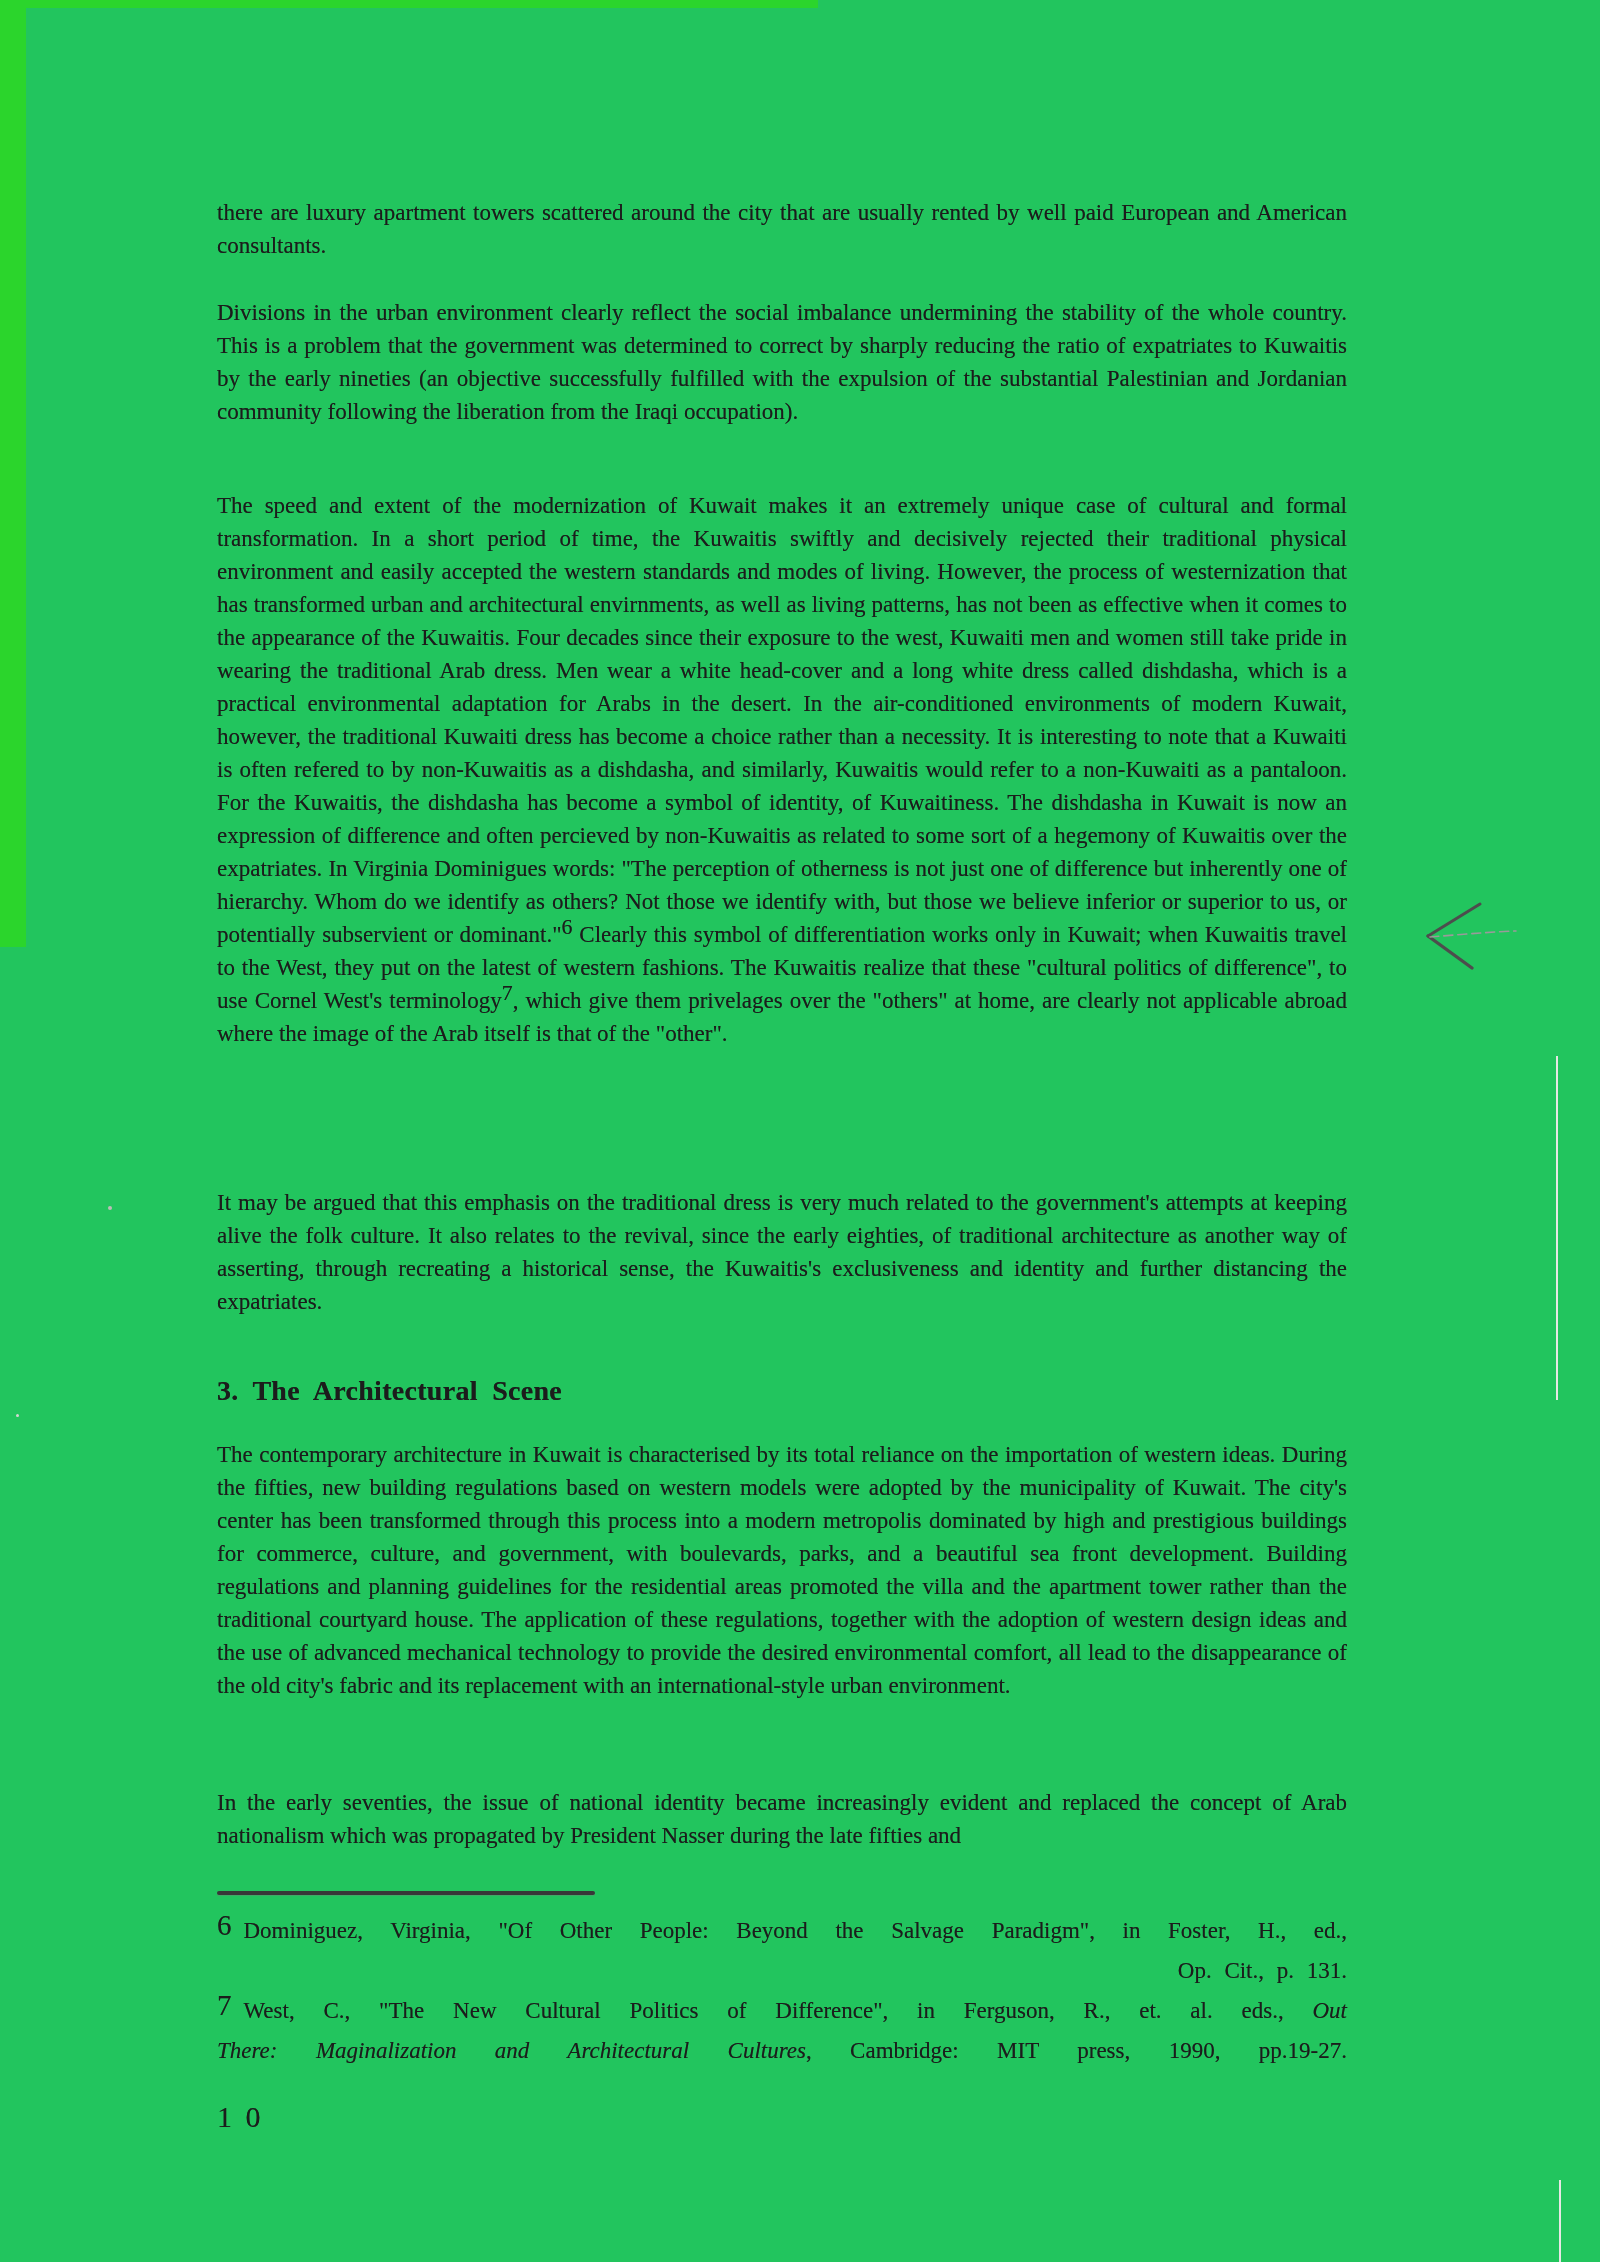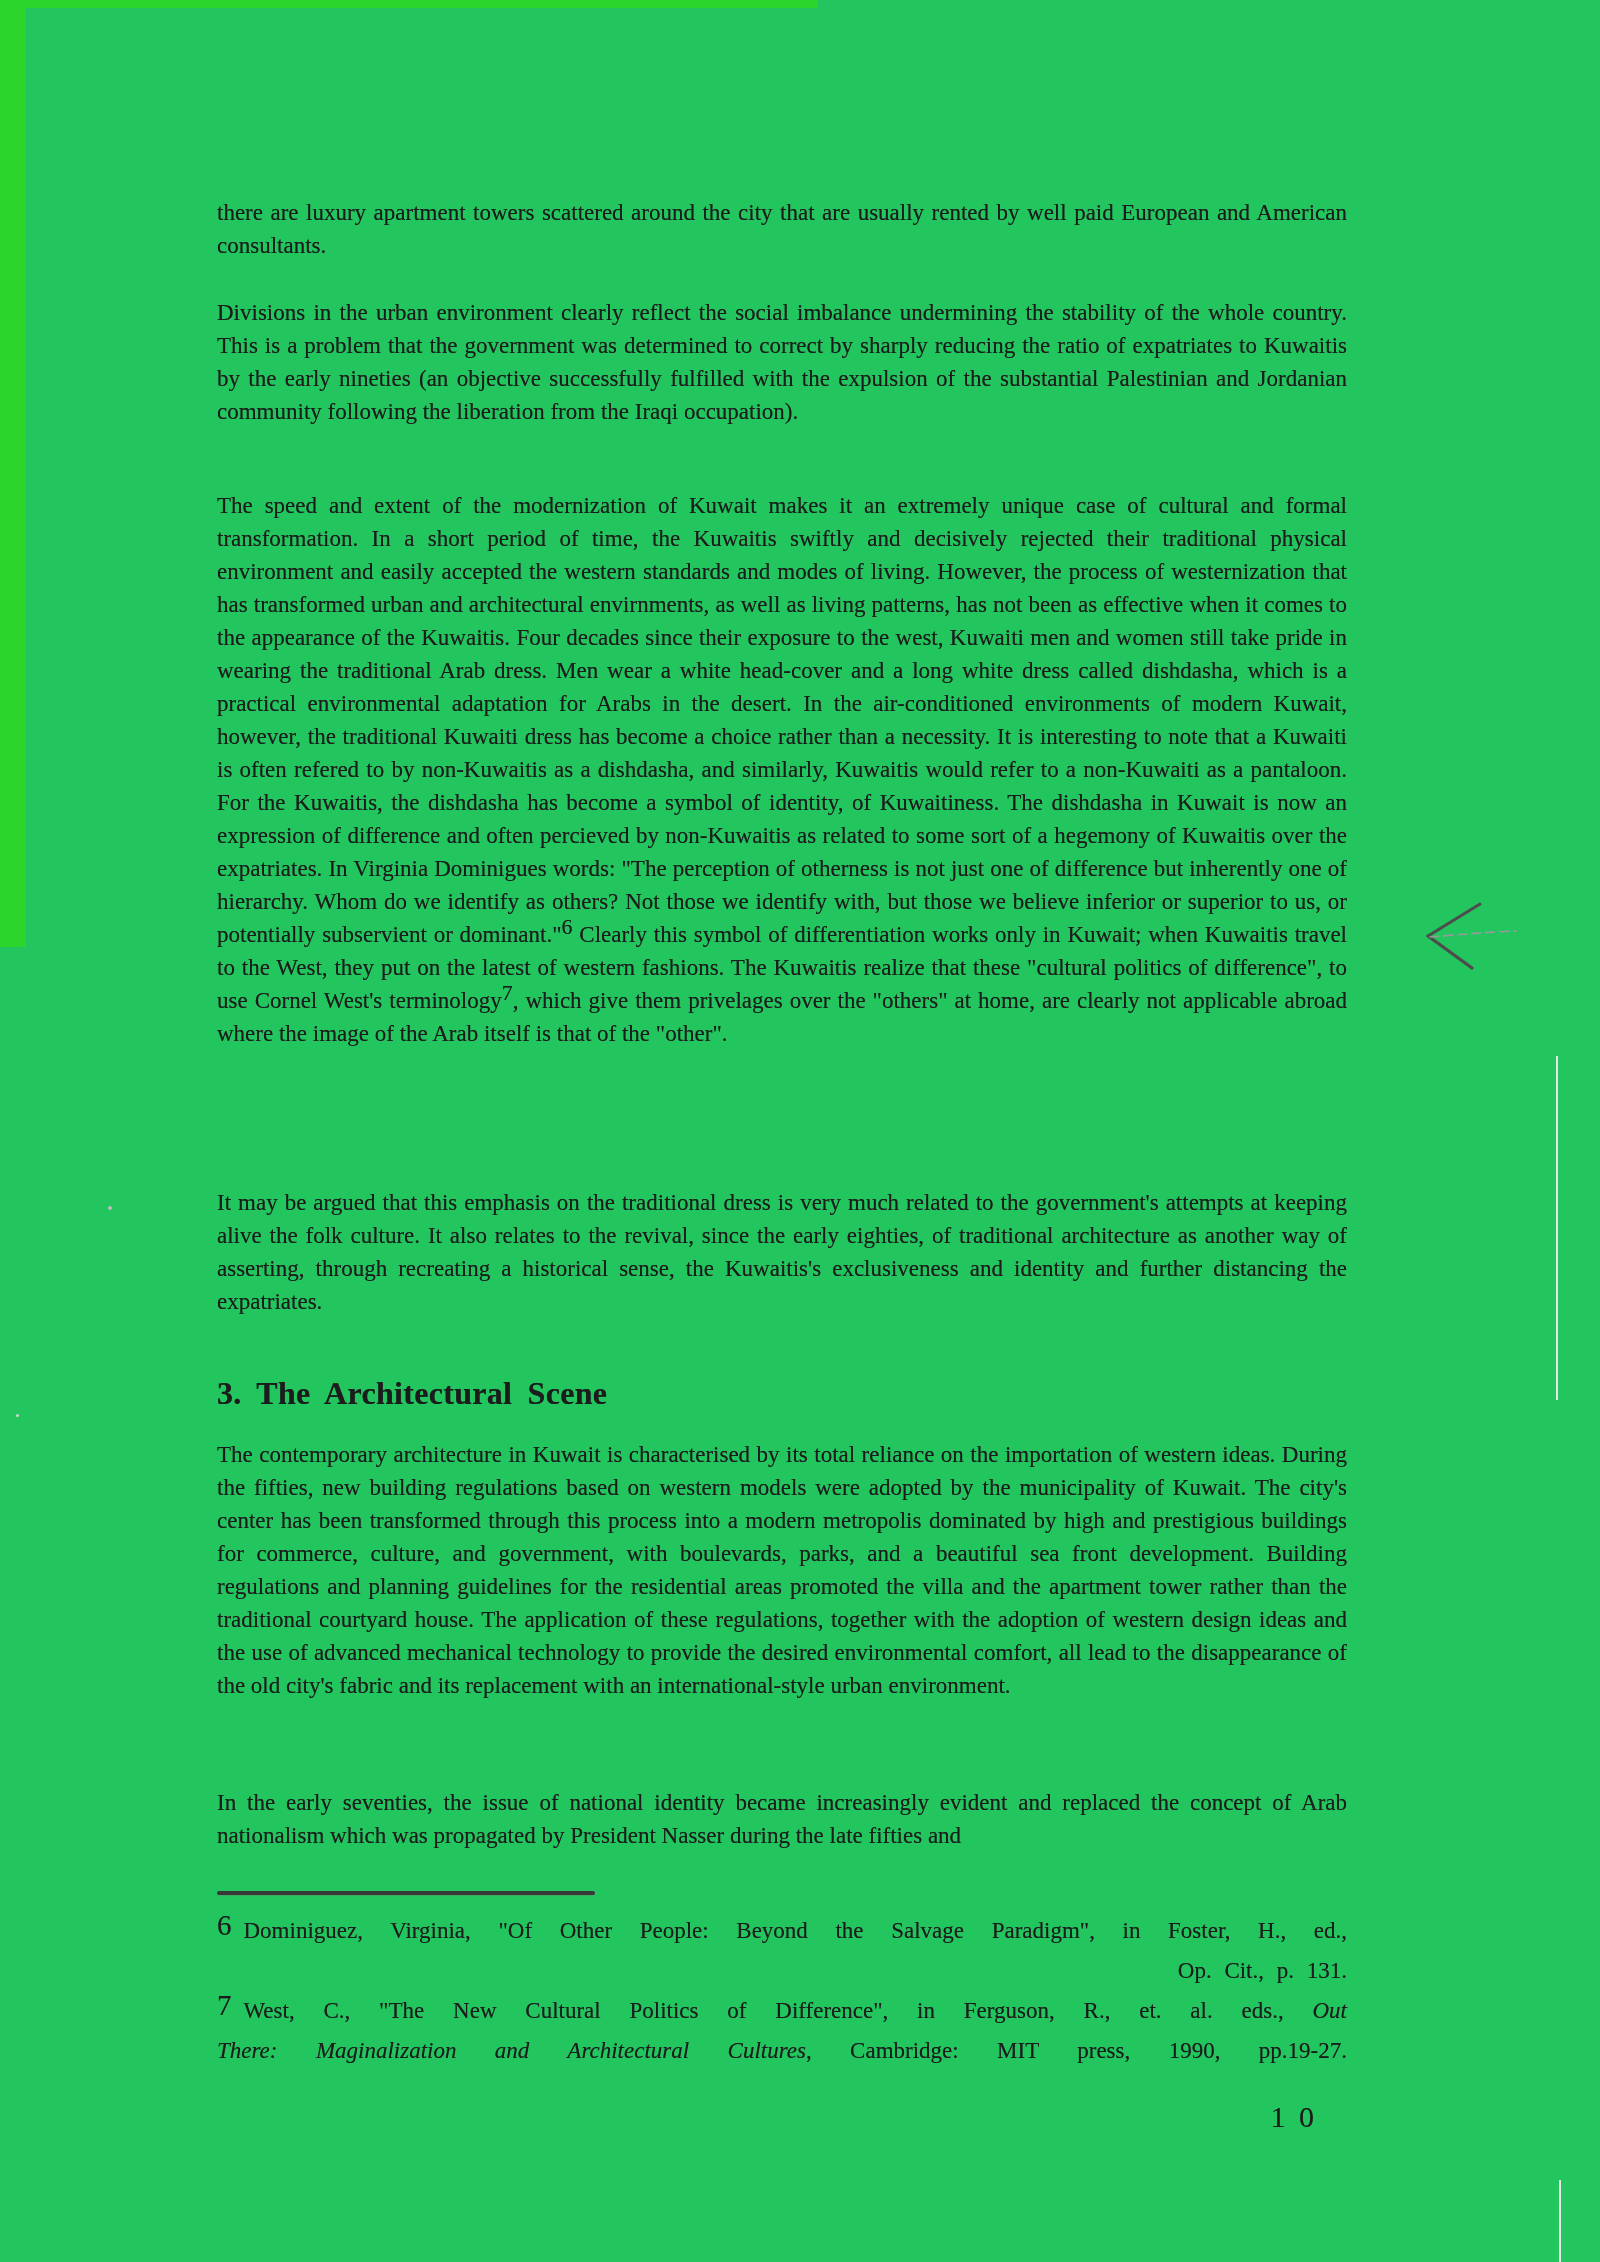--- a/index.html
+++ b/index.html
@@ -22,21 +22,21 @@
     width: 1130px;
     font-size: 23px;
     line-height: 33px;
     text-align: justify;
     text-shadow: 0 0 0.6px rgba(25,25,25,0.55);
   }
   .heading {
     position: absolute;
     left: 217px;
     width: 1130px;
-    font-size: 32px;
+    font-size: 28px;
     font-weight: bold;
     word-spacing: 7px;
     letter-spacing: 0.3px;
     text-shadow: 0 0 0.6px rgba(15,15,15,0.6);
   }
   .sup {
     font-size: 0.95em;
     position: relative;
     top: -0.38em;
     line-height: 0;
@@ -72,21 +72,21 @@
     height: 4px;
     background: #383838;
     border-radius: 2px;
     box-shadow: 0 1px 0 rgba(120,120,120,0.35);
   }
   .page-number {
     position: absolute;
     left: 217px;
     top: 2100px;
     width: 1100px;
-    text-align: right;
+    text-align: left;
     font-size: 30px;
     letter-spacing: 3px;
     text-shadow: 0 0 0.6px rgba(25,25,25,0.55);
   }
   
   .green-strip { position: absolute; }
   .strip-left { left: 0; top: 0; width: 26px; height: 947px; }
   .strip-top  { left: 0; top: 0; width: 818px; height: 8px; }
   .edge-line {
     position: absolute;

